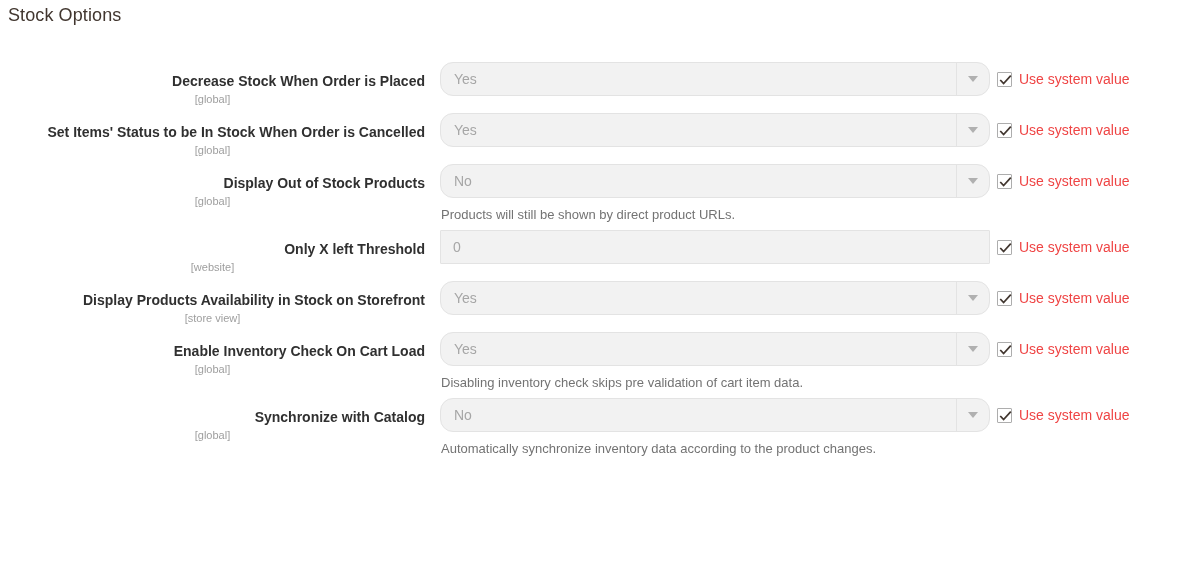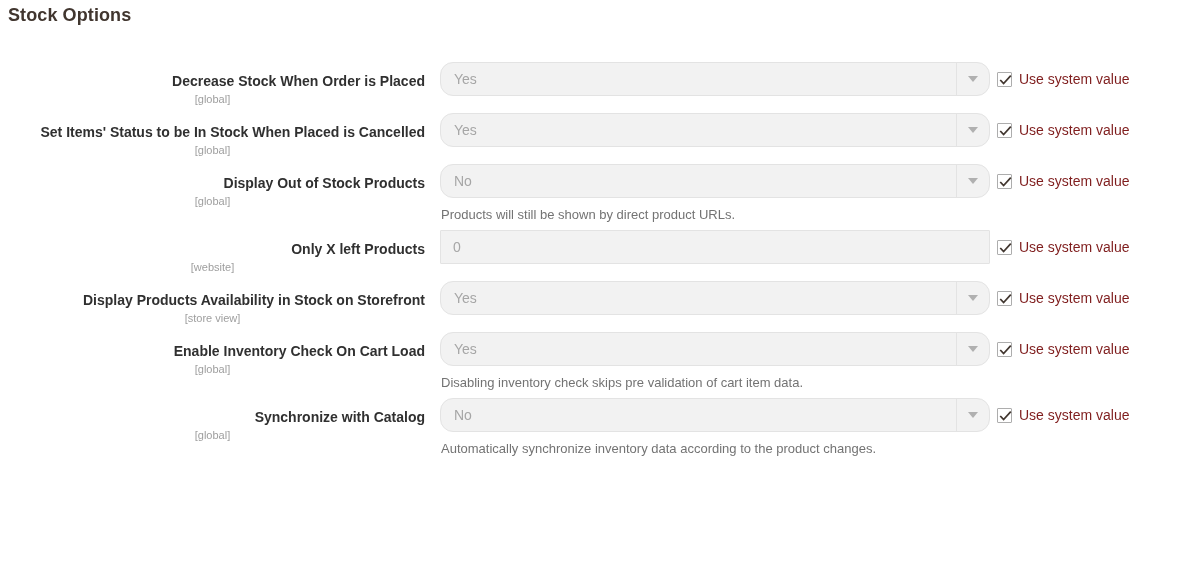--- a/index.html
+++ b/index.html
@@ -20,21 +20,21 @@
     width: 1197px;
     height: 571px;
     box-sizing: border-box;
   }
 
   .section-title {
     position: absolute;
     left: 8px;
     top: 2px;
     font-size: 18px;
-    font-weight: 700;
+    font-weight: 400;
     color: #41362f;
     letter-spacing: 0.1px;
     line-height: 26px;
     white-space: nowrap;
   }
 
   .form-rows {
     position: absolute;
     left: 0;
     top: 62px;
@@ -167,21 +167,21 @@
   }
 
   .cbox svg {
     position: absolute;
     left: 1px;
     top: 1px;
   }
 
   .system-label {
     font-size: 14px;
-    color: #7f1d1d;
+    color: #ef4444;
     line-height: 18px;
   }
 </style>
 </head>
 <body>
 
 <div class="panel">
 
   <div class="section-title">Stock Options</div>
 
@@ -203,21 +203,21 @@
           <span class="cbox">
             <svg width="13" height="13" viewBox="0 0 13 13">
               <path d="M1.8 6.6 L4.6 9.6 L11.2 2.2" stroke="#41362f" stroke-width="1.7" fill="none" stroke-linecap="square"></path>
             </svg>
           </span>
           <span class="system-label">Use system value</span>
         </div>
       </div>
       <div class="field-row">
         <div class="label-col">
-          <span class="field-label">Set Items' Status to be In Stock When Placed is Cancelled</span>
+          <span class="field-label">Set Items' Status to be In Stock When Order is Cancelled</span>
           <span class="field-scope">[global]</span>
         </div>
         <div class="control-col">
           <div class="select-wrap">
             <span class="select-value">Yes</span>
             <span class="select-arrow-seg">
               <span class="arrow-glyph"></span>
             </span>
           </div>
         </div>
@@ -248,21 +248,21 @@
           <span class="cbox">
             <svg width="13" height="13" viewBox="0 0 13 13">
               <path d="M1.8 6.6 L4.6 9.6 L11.2 2.2" stroke="#41362f" stroke-width="1.7" fill="none" stroke-linecap="square"></path>
             </svg>
           </span>
           <span class="system-label">Use system value</span>
         </div>
       </div>
       <div class="field-row">
         <div class="label-col">
-          <span class="field-label">Only X left Products</span>
+          <span class="field-label">Only X left Threshold</span>
           <span class="field-scope">[website]</span>
         </div>
         <div class="control-col"><input class="text-input" type="text" value="0" style=""></div>
         <div class="system-col">
           <span class="cbox">
             <svg width="13" height="13" viewBox="0 0 13 13">
               <path d="M1.8 6.6 L4.6 9.6 L11.2 2.2" stroke="#41362f" stroke-width="1.7" fill="none" stroke-linecap="square"></path>
             </svg>
           </span>
           <span class="system-label">Use system value</span>

